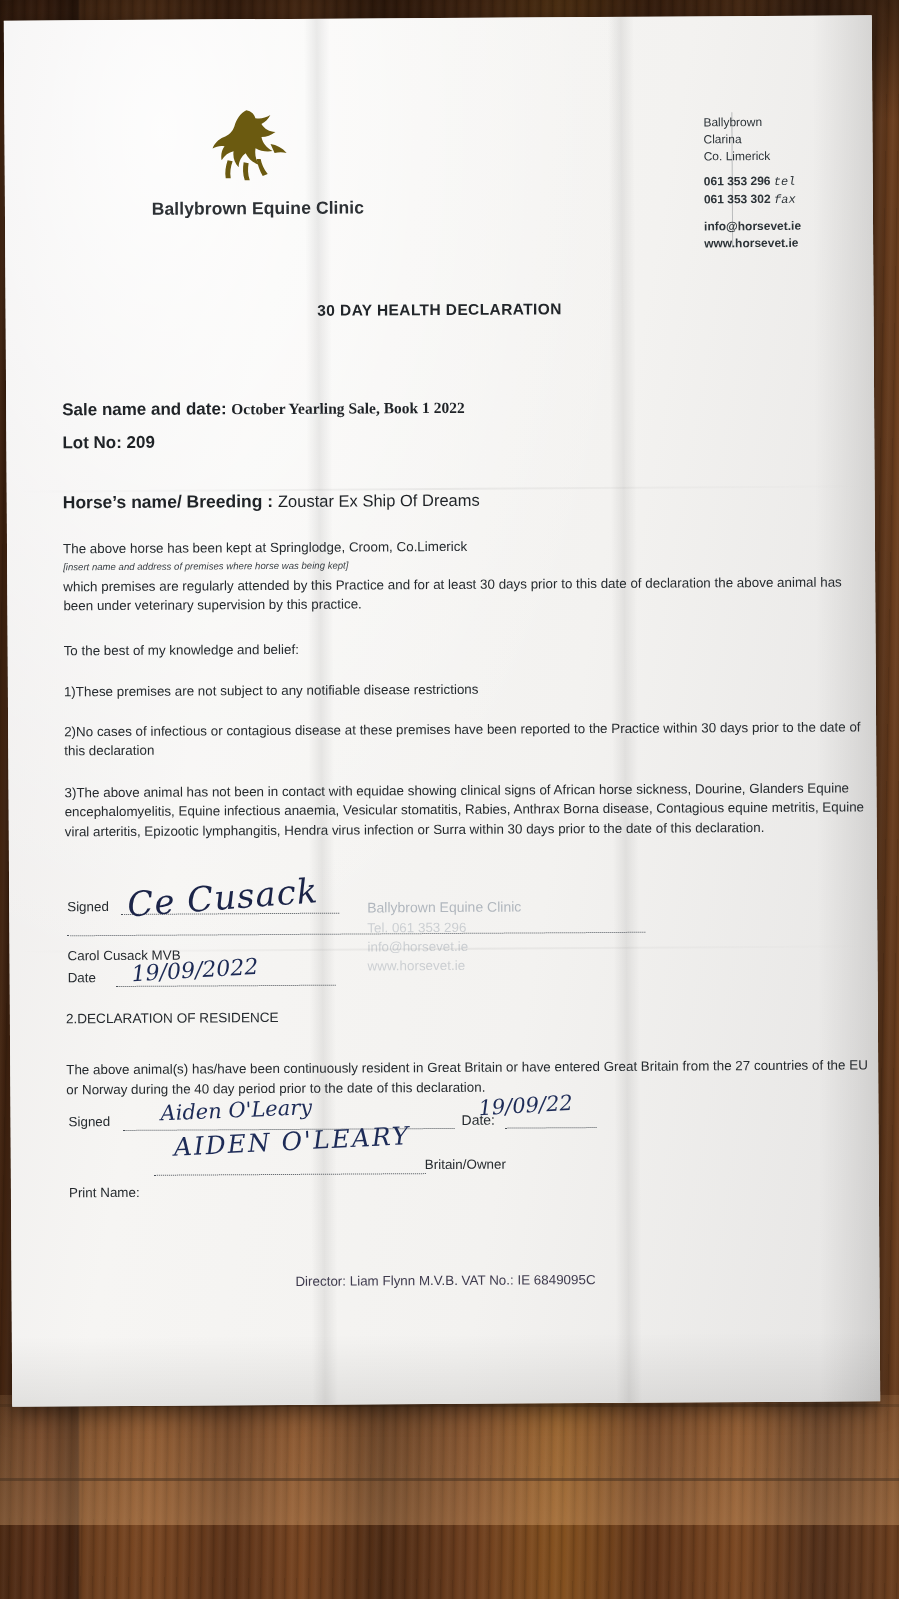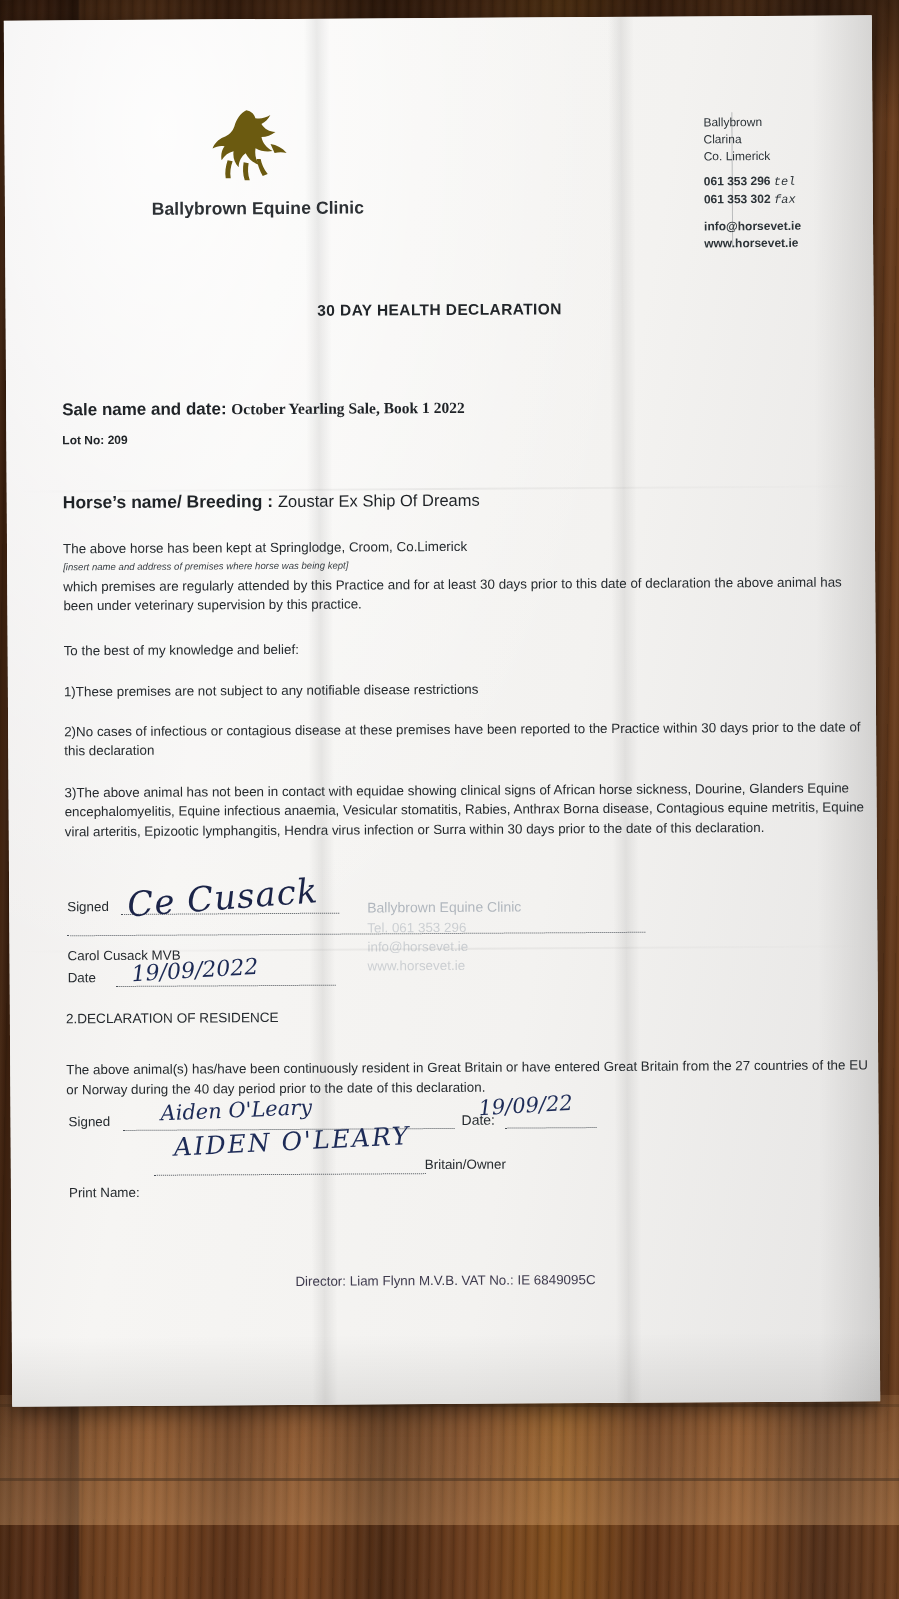--- a/index.html
+++ b/index.html
@@ -166,21 +166,21 @@
   }
   .sale-line .val {
     font-family: "Liberation Serif", serif;
     font-weight: bold;
     font-size: 15.5px;
   }
   .lot-line {
     position: absolute;
     left: 56px;
     top: 413px;
-    font-size: 12px;
+    font-size: 17px;
     font-weight: bold;
     color: #1f2327;
   }
   .horse-line {
     position: absolute;
     left: 56px;
     top: 472px;
     font-size: 17.5px;
     font-weight: bold;
     color: #1f2327;

